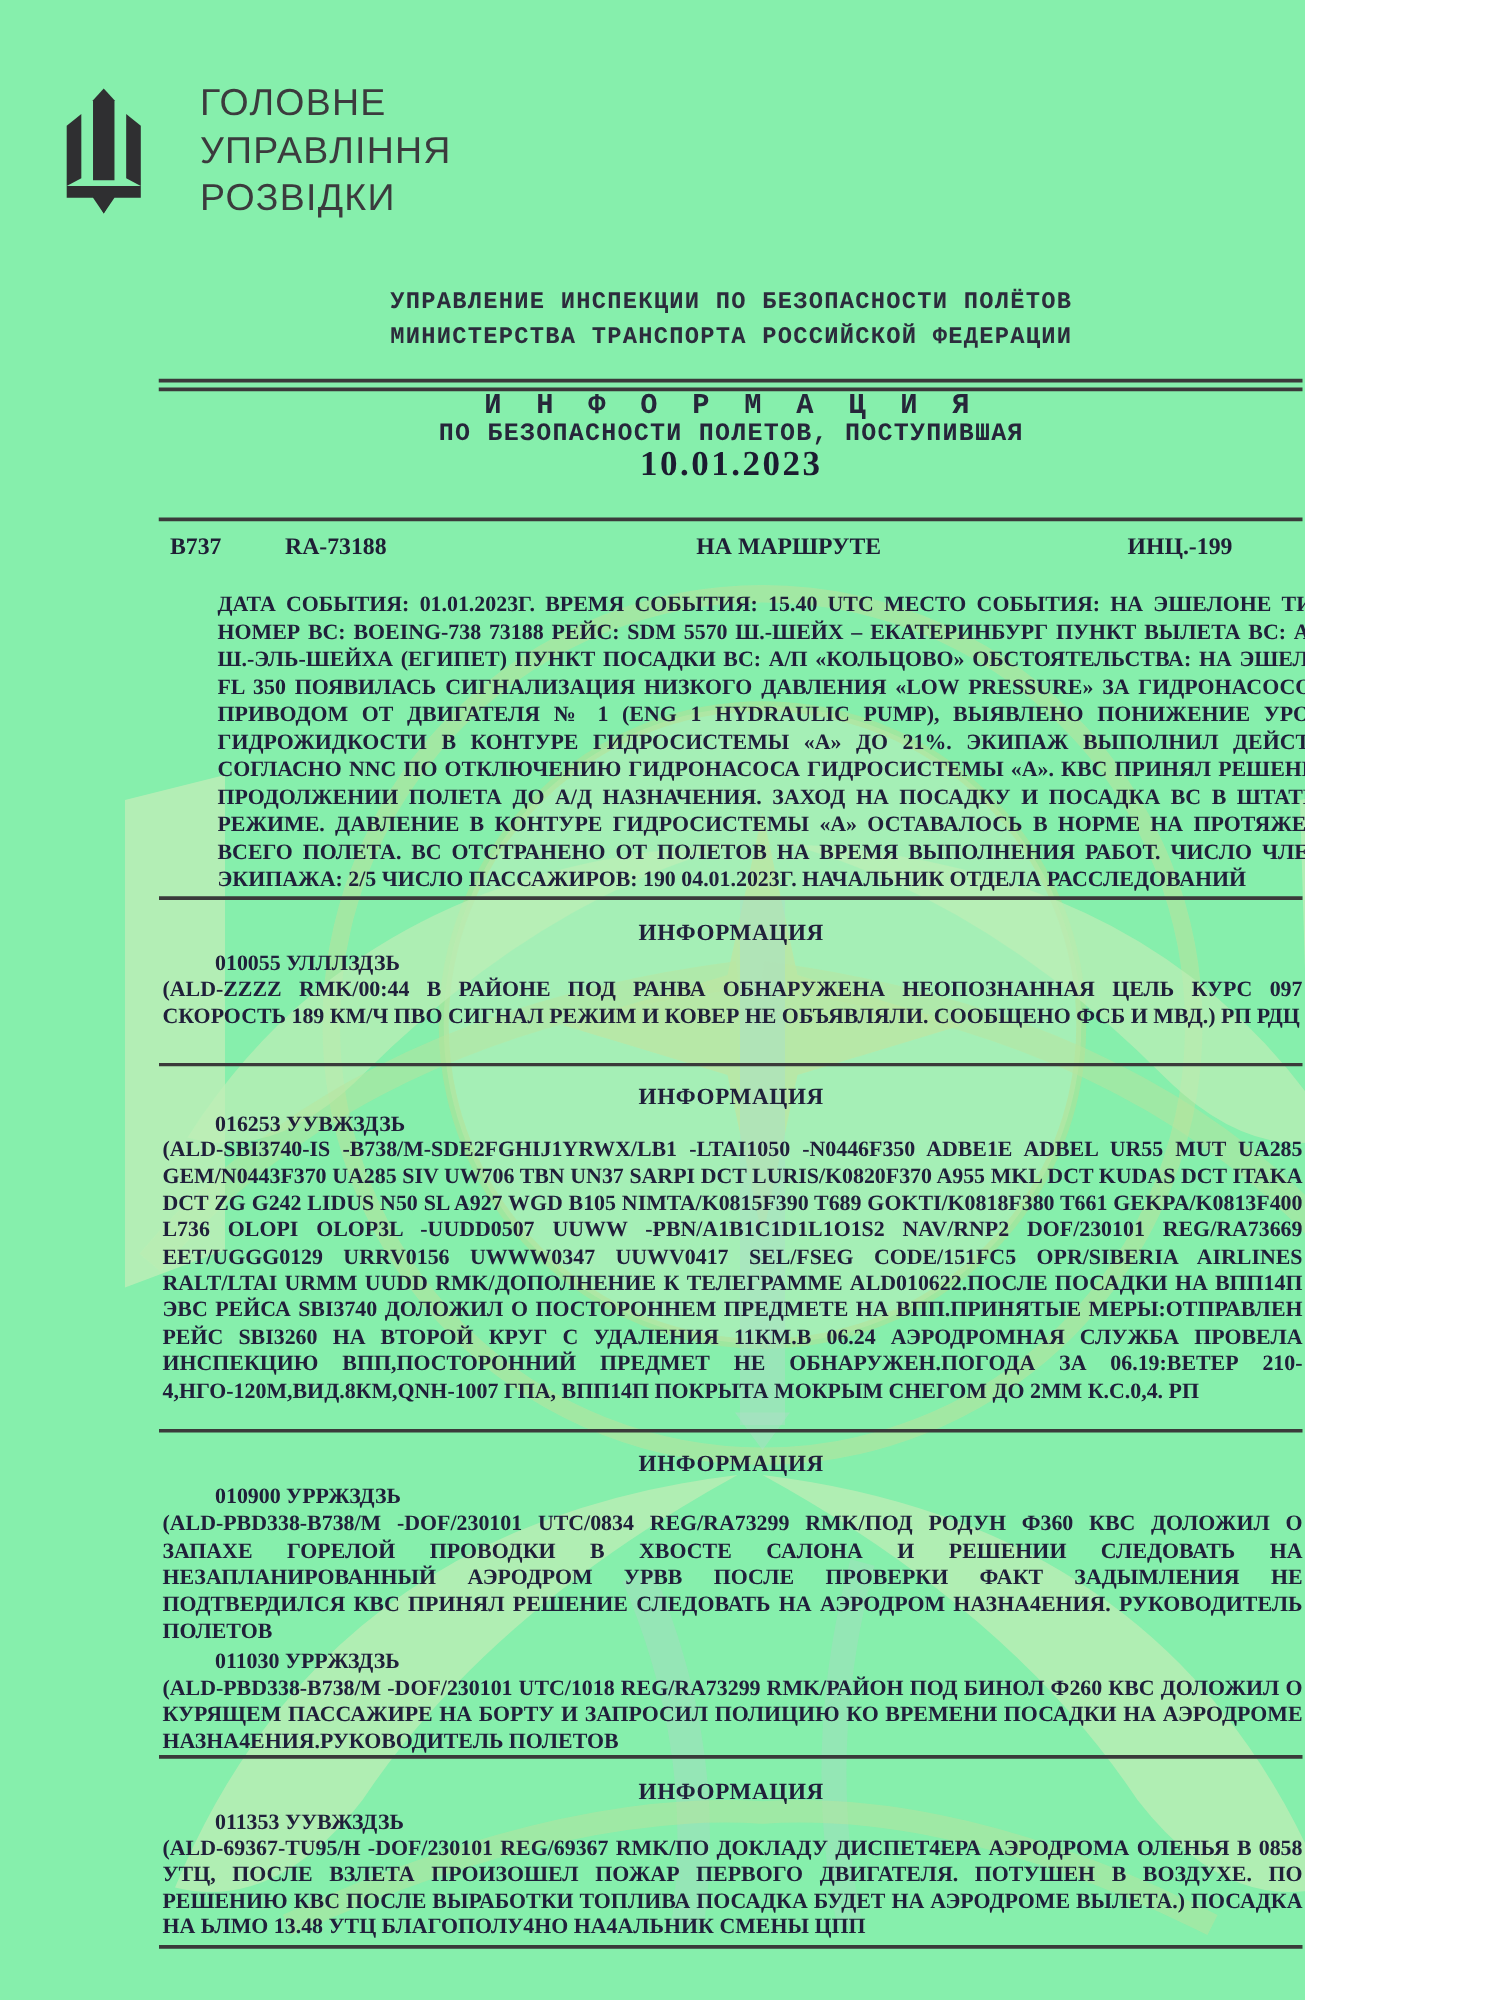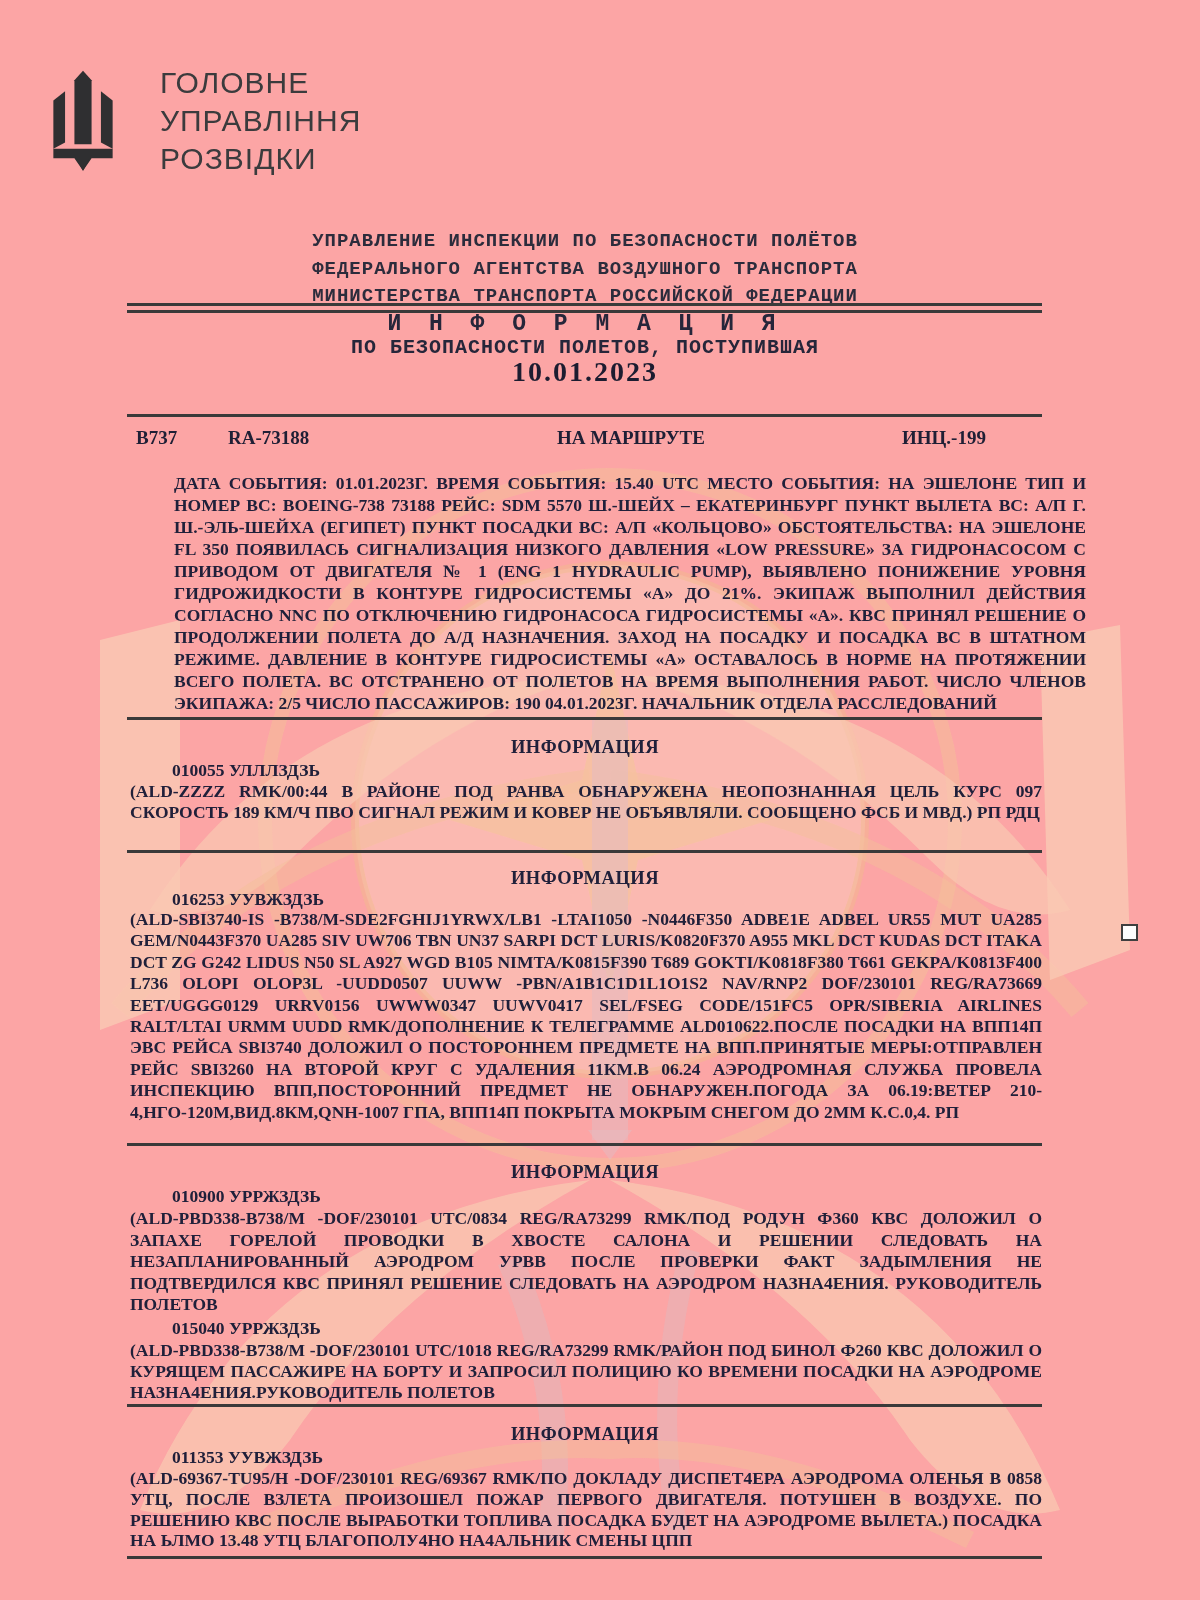--- a/index.html
+++ b/index.html
@@ -1,16 +1,16 @@
 <!DOCTYPE html>
 <html><head>
 <meta charset="utf-8">
 <style>
   html,body{margin:0;padding:0;background:#ffffff;}
-  .page{position:relative;width:1200px;height:1600px;background:#fca5a5;overflow:hidden;
+  .page{position:relative;width:1044px;height:1600px;background:#86efac;overflow:hidden;
         font-family:"Liberation Serif",serif;color:#1f1f35;text-decoration:underline;}
   .abs{position:absolute;}
   
   .masthead-text{left:160px;top:64px;font-family:"Liberation Sans",sans-serif;
 яз                font-weight:bold;}
   .masthead-text div{font-size:30px;line-height:38px;letter-spacing:1px;color:#3b3b3d;}
   
   .org-block{left:128px;top:228px;width:914px;text-align:center;
              font-family:"Liberation Mono",monospace;font-weight:bold;
              font-size:19px;line-height:27.5px;letter-spacing:1px;color:#2c2c3c;}
@@ -87,21 +87,20 @@
     </g>
   </svg>
   <div class="abs masthead-text">
     <div>ГОЛОВНЕ</div>
     <div>УПРАВЛІННЯ</div>
     <div>РОЗВІДКИ</div>
   </div>
 
   <div class="abs org-block">
     <div>УПРАВЛЕНИЕ ИНСПЕКЦИИ ПО БЕЗОПАСНОСТИ ПОЛЁТОВ</div>
-    <div>ФЕДЕРАЛЬНОГО АГЕНТСТВА ВОЗДУШНОГО ТРАНСПОРТА</div>
     <div>МИНИСТЕРСТВА ТРАНСПОРТА РОССИЙСКОЙ ФЕДЕРАЦИИ</div>
   </div>
 
   <div class="abs double-rule"></div>
 
   <div class="abs doc-title">И Н Ф О Р М А Ц И Я</div>
   <div class="abs doc-subtitle">ПО БЕЗОПАСНОСТИ ПОЛЕТОВ, ПОСТУПИВШАЯ</div>
   <div class="abs doc-date">10.01.2023</div>
 
   <div class="abs rule" style="top:414px"></div>
@@ -125,21 +124,21 @@
 
   <div class="abs sec-heading" style="top:868px">ИНФОРМАЦИЯ</div>
   <div class="abs code-line" style="top:889px">016253 УУВЖЗДЗЬ</div>
   <div class="abs txt s1-text">(ALD-SBI3740-IS -B738/M-SDE2FGHIJ1YRWX/LB1 -LTAI1050 -N0446F350 ADBE1E ADBEL UR55 MUT UA285 GEM/N0443F370 UA285 SIV UW706 TBN UN37 SARPI DCT LURIS/K0820F370 A955 MKL DCT KUDAS DCT ITAKA DCT ZG G242 LIDUS N50 SL A927 WGD B105 NIMTA/K0815F390 T689 GOKTI/K0818F380 T661 GEKPA/K0813F400 L736 OLOPI OLOP3L -UUDD0507 UUWW -PBN/A1B1C1D1L1O1S2 NAV/RNP2 DOF/230101 REG/RA73669 EET/UGGG0129 URRV0156 UWWW0347 UUWV0417 SEL/FSEG CODE/151FC5 OPR/SIBERIA AIRLINES RALT/LTAI URMM UUDD RMK/ДОПОЛНЕНИЕ К ТЕЛЕГРАММЕ ALD010622.ПОСЛЕ ПОСАДКИ НА ВПП14П ЭВС РЕЙСА SBI3740 ДОЛОЖИЛ О ПОСТОРОННЕМ ПРЕДМЕТЕ НА ВПП.ПРИНЯТЫЕ МЕРЫ:ОТПРАВЛЕН РЕЙС SBI3260 НА ВТОРОЙ КРУГ С УДАЛЕНИЯ 11КМ.В 06.24 АЭРОДРОМНАЯ СЛУЖБА ПРОВЕЛА ИНСПЕКЦИЮ ВПП,ПОСТОРОННИЙ ПРЕДМЕТ НЕ ОБНАРУЖЕН.ПОГОДА ЗА 06.19:ВЕТЕР 210-4,НГО-120М,ВИД.8КМ,QNH-1007 ГПА, ВПП14П ПОКРЫТА МОКРЫМ СНЕГОМ ДО 2ММ К.С.0,4. РП</div>
 
   <div class="abs rule" style="top:1143px"></div>
 
   <div class="abs sec-heading" style="top:1162px">ИНФОРМАЦИЯ</div>
   <div class="abs code-line" style="top:1186px">010900 УРРЖЗДЗЬ</div>
   <div class="abs txt s2-text1">(ALD-PBD338-B738/M -DOF/230101 UTC/0834 REG/RA73299 RMK/ПОД РОДУН Ф360 КВС ДОЛОЖИЛ О ЗАПАХЕ ГОРЕЛОЙ ПРОВОДКИ В ХВОСТЕ САЛОНА И РЕШЕНИИ СЛЕДОВАТЬ НА НЕЗАПЛАНИРОВАННЫЙ АЭРОДРОМ УРВВ ПОСЛЕ ПРОВЕРКИ ФАКТ ЗАДЫМЛЕНИЯ НЕ ПОДТВЕРДИЛСЯ КВС ПРИНЯЛ РЕШЕНИЕ СЛЕДОВАТЬ НА АЭРОДРОМ НАЗНА4ЕНИЯ. РУКОВОДИТЕЛЬ ПОЛЕТОВ</div>
-  <div class="abs code-line" style="top:1318px">015040 УРРЖЗДЗЬ</div>
+  <div class="abs code-line" style="top:1318px">011030 УРРЖЗДЗЬ</div>
   <div class="abs txt s2-text2">(ALD-PBD338-B738/M -DOF/230101 UTC/1018 REG/RA73299 RMK/РАЙОН ПОД БИНОЛ Ф260 КВС ДОЛОЖИЛ О КУРЯЩЕМ ПАССАЖИРЕ НА БОРТУ И ЗАПРОСИЛ ПОЛИЦИЮ КО ВРЕМЕНИ ПОСАДКИ НА АЭРОДРОМЕ НАЗНА4ЕНИЯ.РУКОВОДИТЕЛЬ ПОЛЕТОВ</div>
 
   <div class="abs rule" style="top:1404px"></div>
 
   <div class="abs sec-heading" style="top:1424px">ИНФОРМАЦИЯ</div>
   <div class="abs code-line" style="top:1447px">011353 УУВЖЗДЗЬ</div>
   <div class="abs txt s3-text">(ALD-69367-TU95/H -DOF/230101 REG/69367 RMK/ПО ДОКЛАДУ ДИСПЕТ4ЕРА АЭРОДРОМА ОЛЕНЬЯ В 0858 УТЦ, ПОСЛЕ ВЗЛЕТА ПРОИЗОШЕЛ ПОЖАР ПЕРВОГО ДВИГАТЕЛЯ. ПОТУШЕН В ВОЗДУХЕ. ПО РЕШЕНИЮ КВС ПОСЛЕ ВЫРАБОТКИ ТОПЛИВА ПОСАДКА БУДЕТ НА АЭРОДРОМЕ ВЫЛЕТА.) ПОСАДКА НА ЬЛМО 13.48 УТЦ БЛАГОПОЛУ4НО НА4АЛЬНИК СМЕНЫ ЦПП</div>
 
   <div class="abs rule" style="top:1556px"></div>
 

